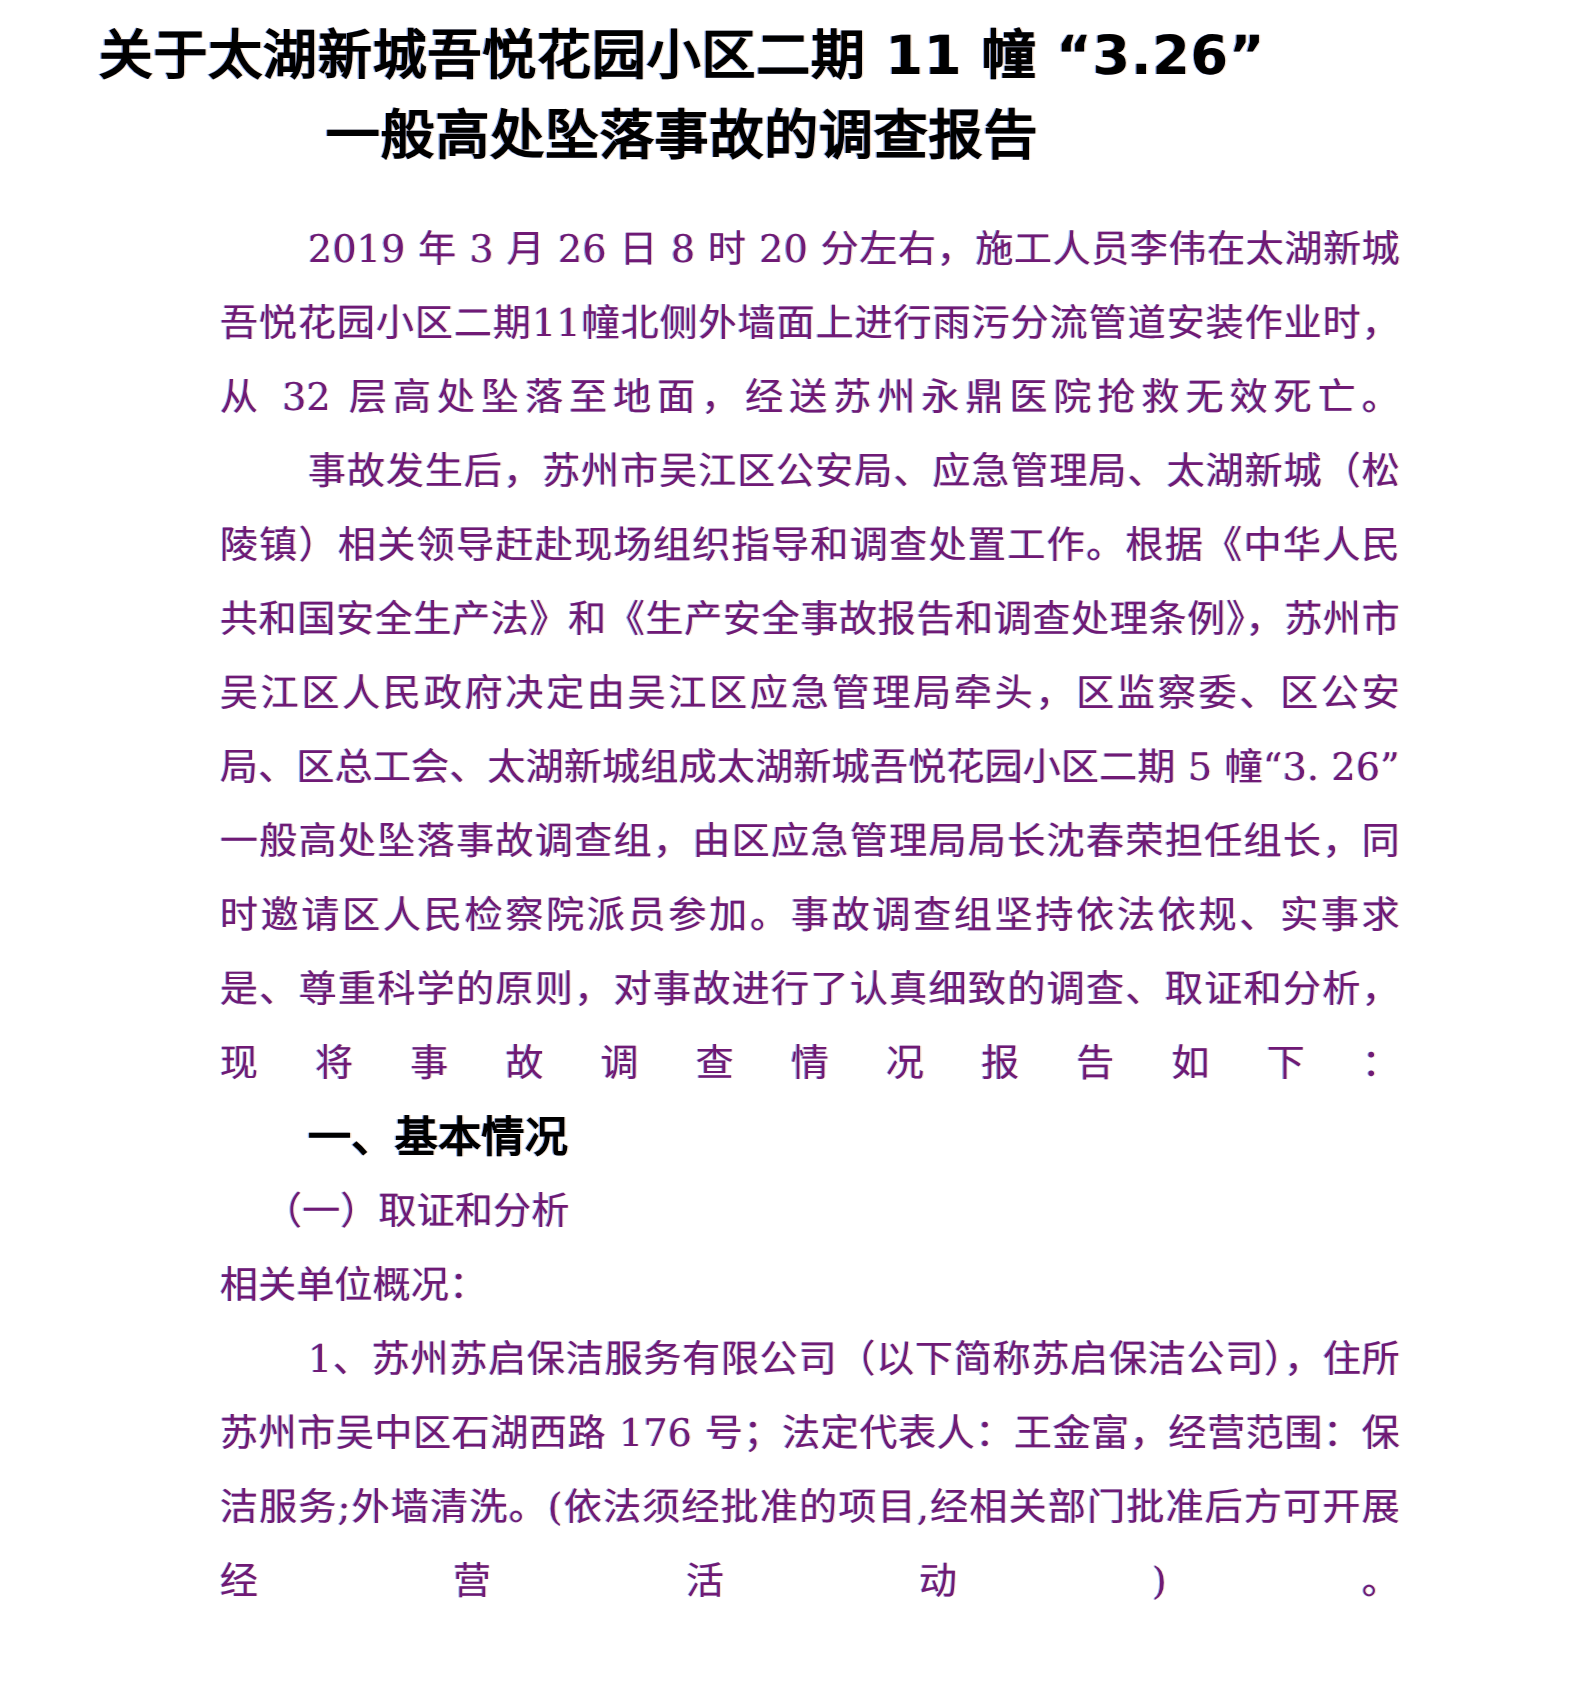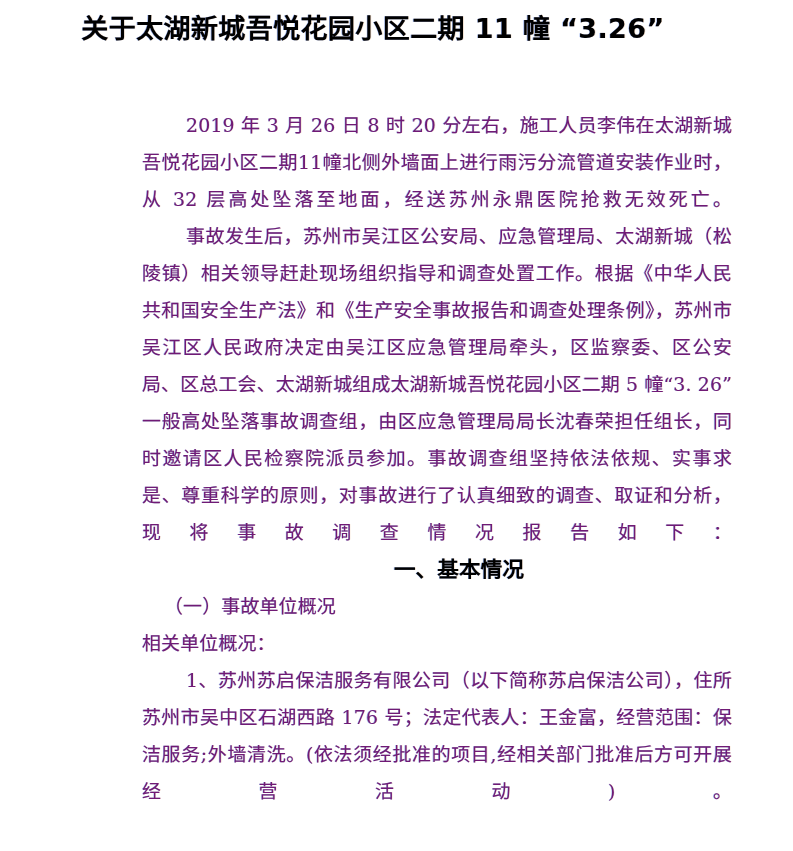--- a/index.html
+++ b/index.html
@@ -16,21 +16,20 @@
     color: #000000;
     -webkit-font-smoothing: none;
   }
 
   .page {
     position: relative;
     width: 682px;
     height: 851px;
     background: #ffffff;
     box-sizing: border-box;
-    margin-left: 32px;
   }
 
   
   .doc-title {
     width: 640px;
     margin: 0 auto;
     padding-top: 9px;
     text-align: center;
     font-family: "DejaVu Sans", "Liberation Sans", sans-serif;
     font-weight: bold;
@@ -71,40 +70,40 @@
   h2.section-heading {
     margin: 0;
     font-family: "DejaVu Sans", "Liberation Sans", sans-serif;
     font-weight: bold;
     font-size: 21.5px;
     line-height: 37px;
     text-indent: 44px;
     letter-spacing: 0.2px;
     color: #000000;
     text-shadow: -0.6px 0 rgba(0,70,205,0.40), 0.6px 0 rgba(200,100,10,0.22);
-    text-align: center;
   }
 </style>
 </head>
 <body>
 
 <div class="page">
 
   <div class="doc-title">
     <span class="tline tline-1">关于太湖新城吾悦花园小区二期 11 幢 “3.26”</span>
+    <span class="tline tline-2">一般高处坠落事故的调查报告</span>
   </div>
 
   <div class="body-area">
 
     <p class="para indent2 fulljust">2019 年 3 月 26 日 8 时 20 分左右，施工人员李伟在太湖新城吾悦花园小区二期11幢北侧外墙面上进行雨污分流管道安装作业时，从 32 层高处坠落至地面，经送苏州永鼎医院抢救无效死亡。</p>
 
     <p class="para indent2 fulljust">事故发生后，苏州市吴江区公安局、应急管理局、太湖新城（松陵镇）相关领导赶赴现场组织指导和调查处置工作。根据《中华人民共和国安全生产法》和《生产安全事故报告和调查处理条例》，苏州市吴江区人民政府决定由吴江区应急管理局牵头，区监察委、区公安局、区总工会、太湖新城组成太湖新城吾悦花园小区二期 5 幢“3. 26”一般高处坠落事故调查组，由区应急管理局局长沈春荣担任组长，同时邀请区人民检察院派员参加。事故调查组坚持依法依规、实事求是、尊重科学的原则，对事故进行了认真细致的调查、取证和分析，现将事故调查情况报告如下：</p>
 
     <h2 class="section-heading">一、基本情况</h2>
 
-    <p class="para indent1">（一）事故单位概况</p>
+    <p class="para indent1">（一）取证和分析</p>
 
     <p class="para noindent">相关单位概况：</p>
 
     <p class="para indent2 fulljust">1、苏州苏启保洁服务有限公司（以下简称苏启保洁公司），住所苏州市吴中区石湖西路 176 号；法定代表人：王金富，经营范围：保洁服务;外墙清洗。(依法须经批准的项目,经相关部门批准后方可开展经营活动)。</p>
 
   </div>
 </div>
 
 </body></html>

